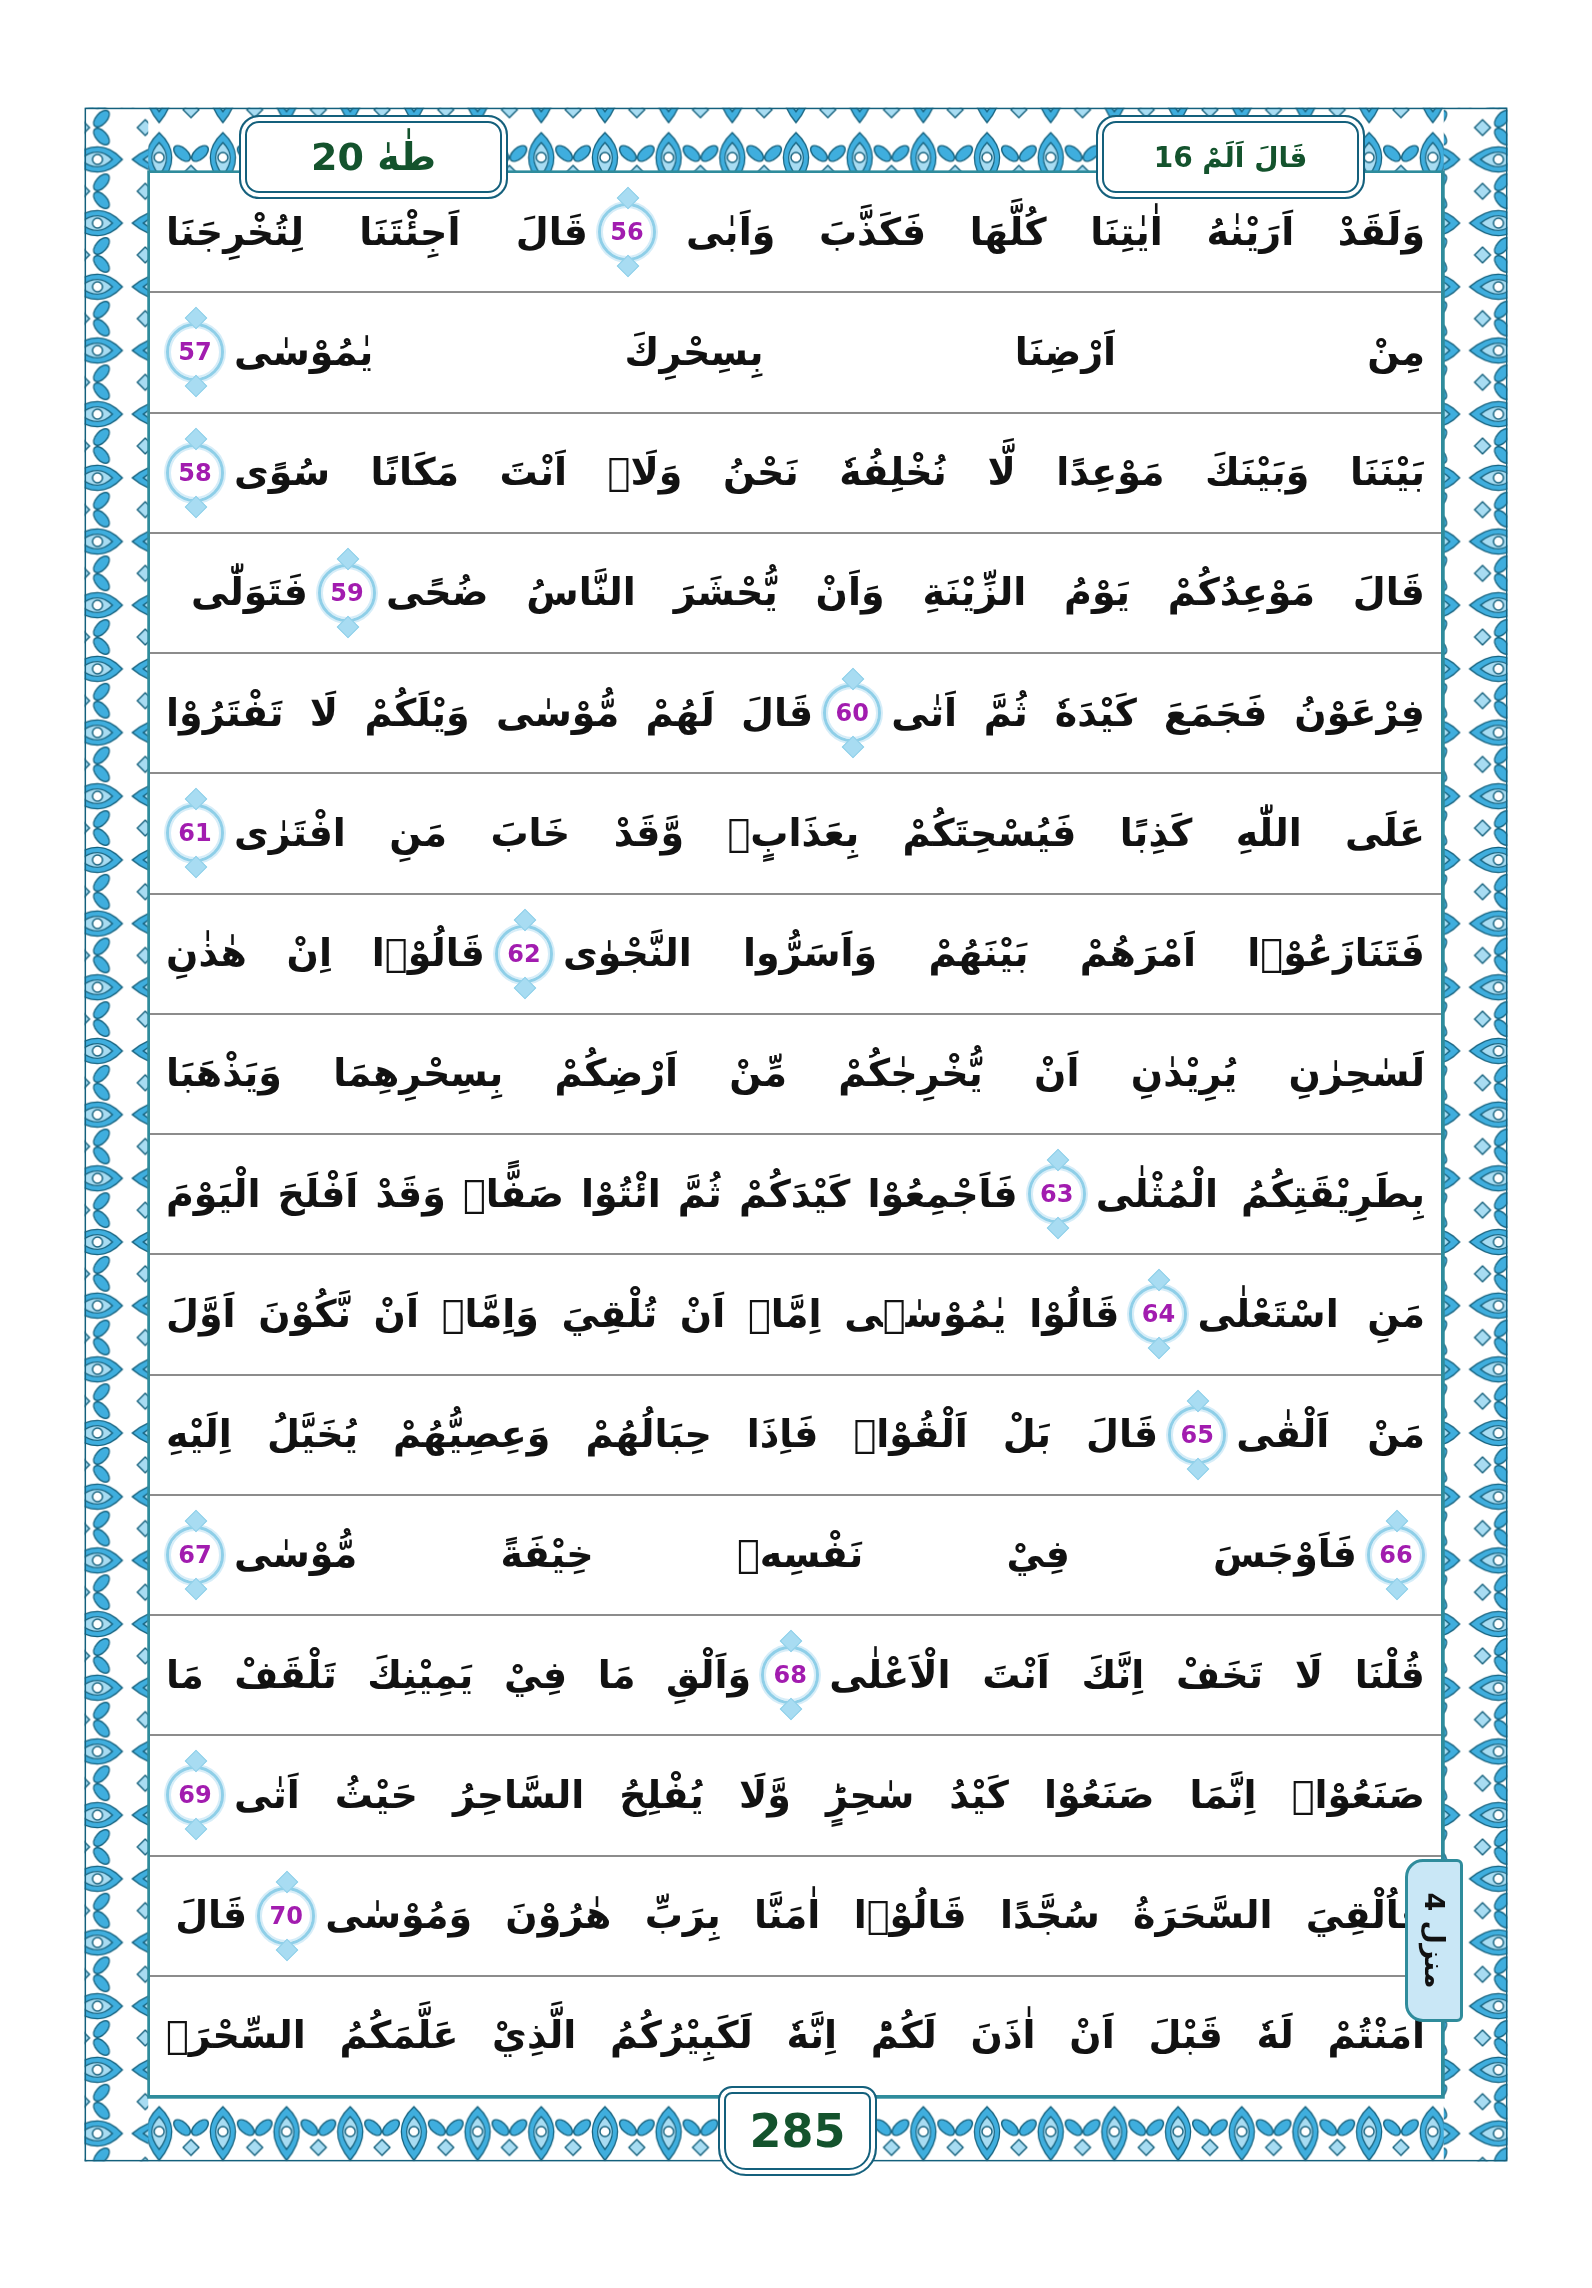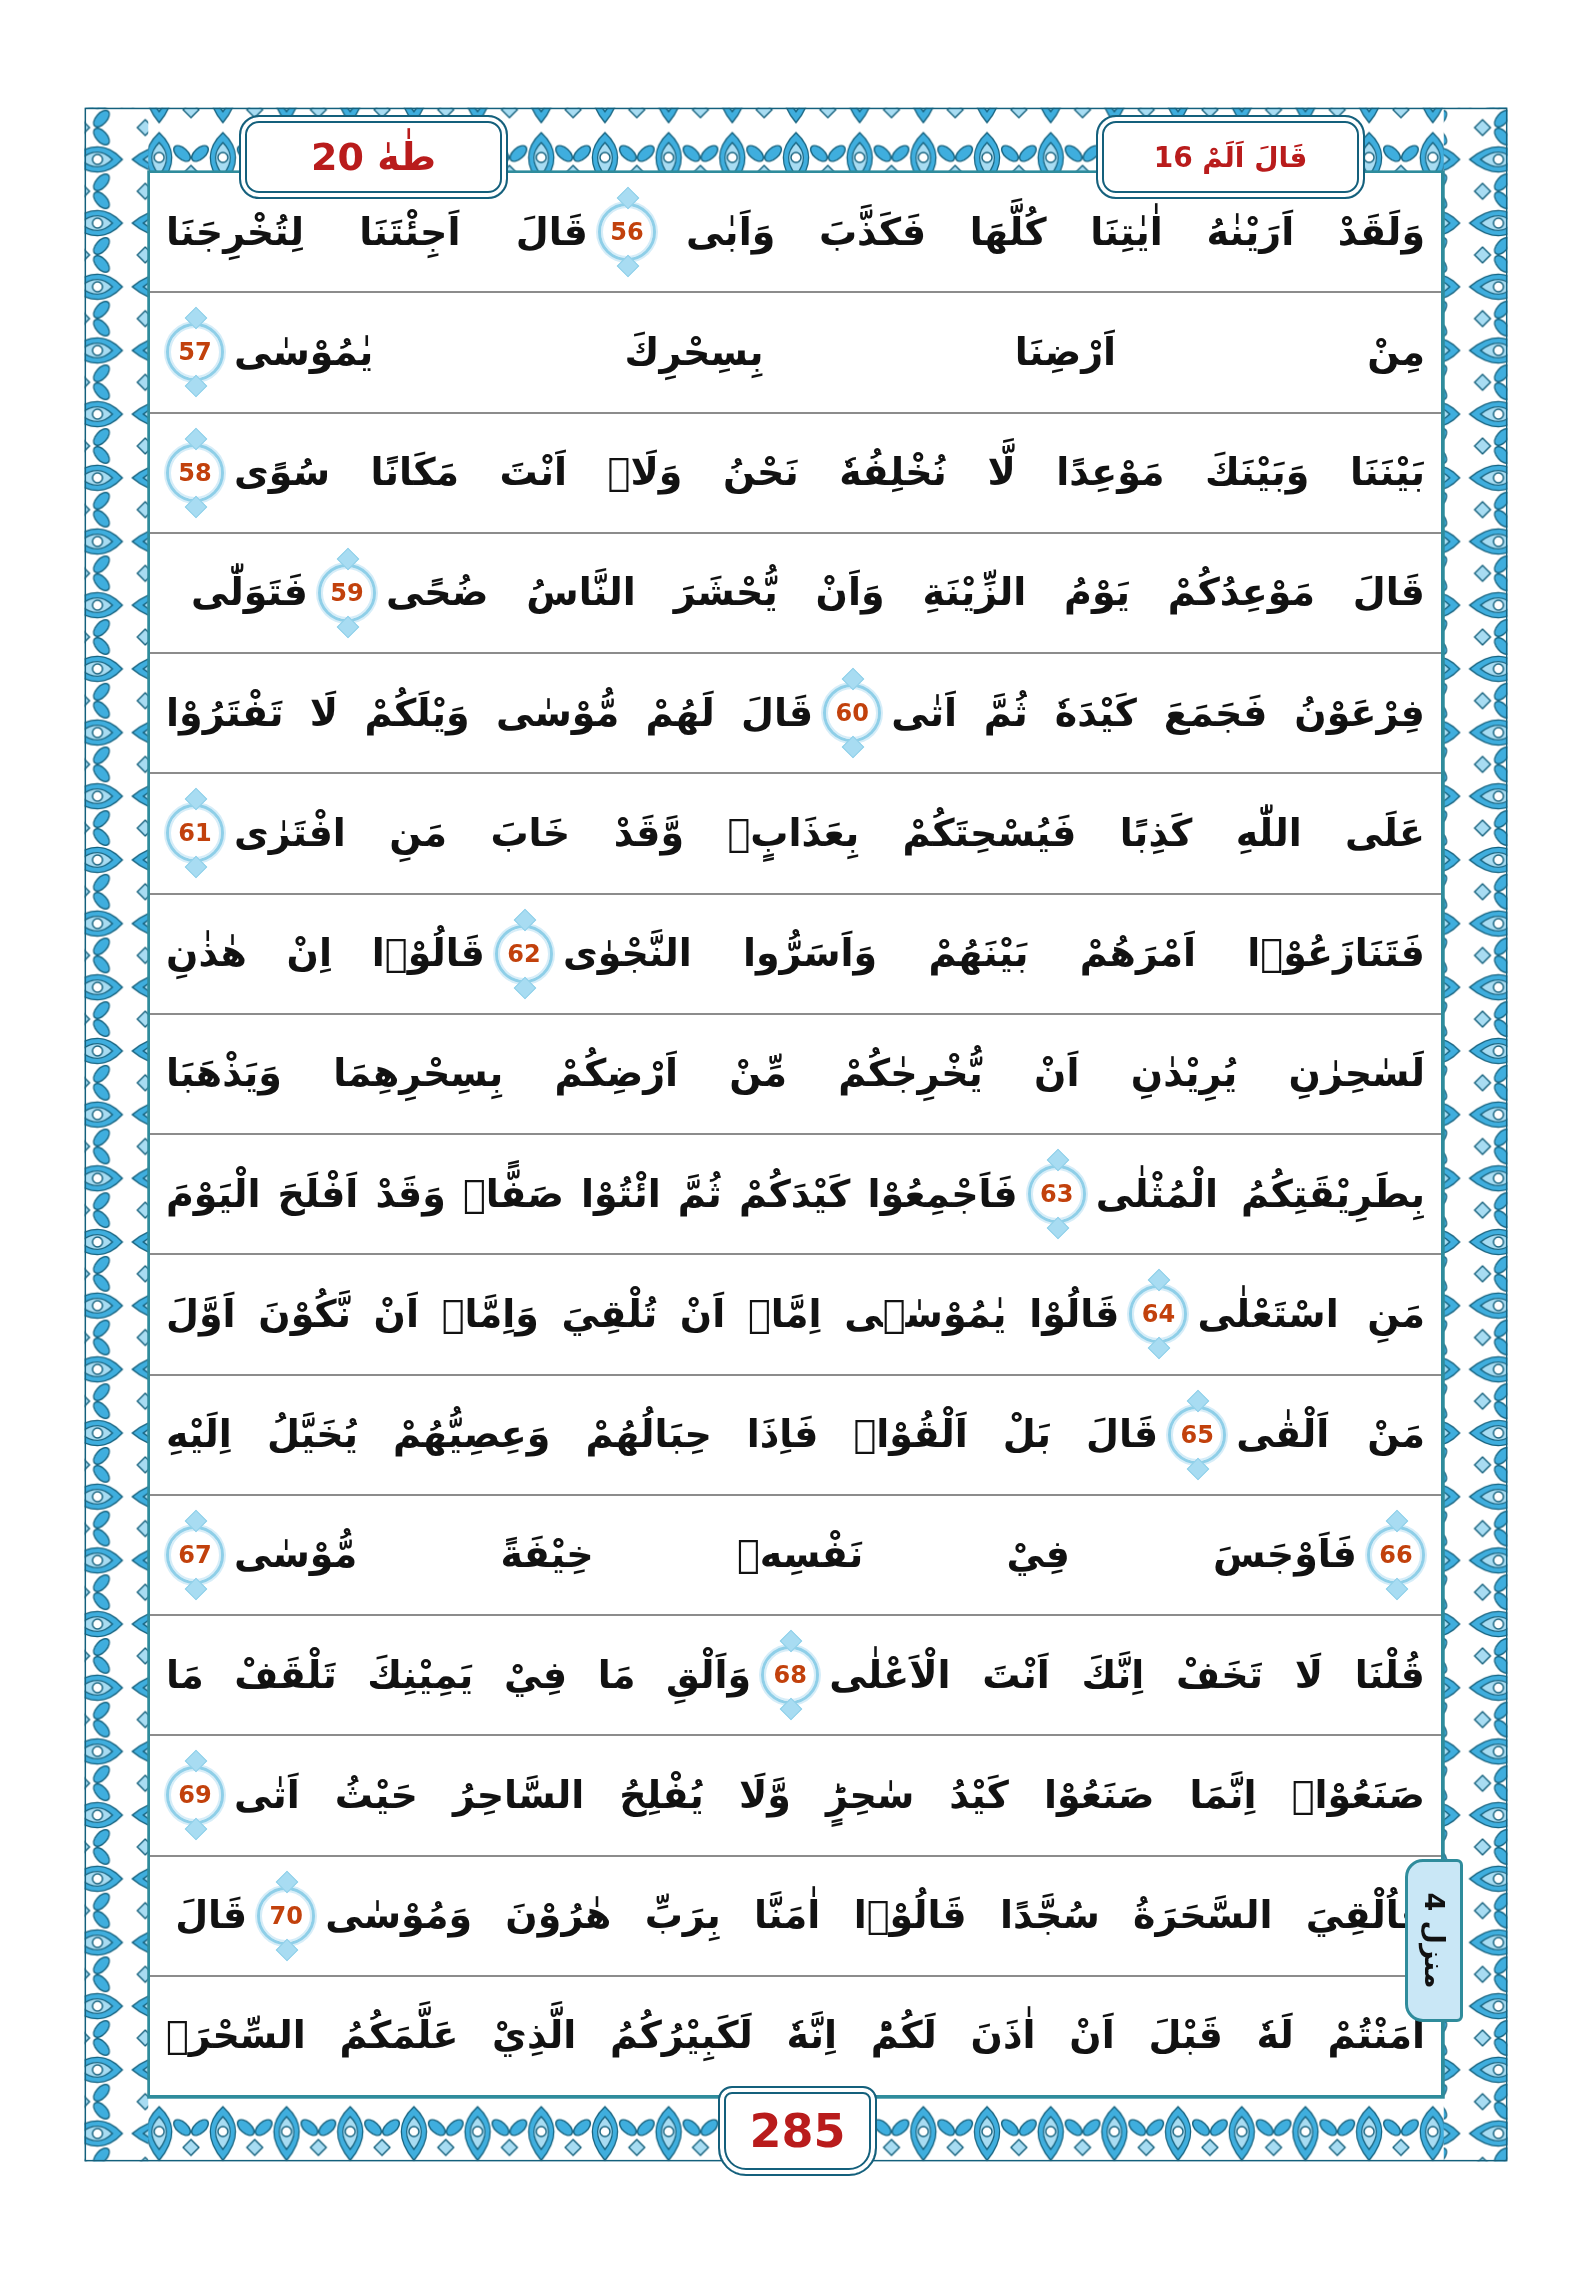--- a/index.html
+++ b/index.html
@@ -24,39 +24,39 @@
   }
   .line + .line{border-top:2px solid #8C8C8C;}
   .seg{text-align:justify;text-align-last:justify;min-width:0;}
 
   
   .verse-badge{
     flex:0 0 auto;position:relative;
     width:52px;height:52px;border-radius:50%;
     border:3px solid #8FCFE8;
     box-shadow:0 0 0 2px #D6EDF8, inset 0 0 0 2px #D6EDF8;
-    background:#ffffff;color:#c2410c;
+    background:#ffffff;color:#a21caf;
     display:inline-flex;align-items:center;justify-content:center;
     font-size:24px;font-weight:bold;line-height:1;
   }
   .verse-badge::before,.verse-badge::after{
     content:"";position:absolute;left:50%;margin-left:-7px;
     width:14px;height:14px;background:#A8DCF2;border:1px solid #8FCFE8;
     transform:rotate(45deg);
   }
   .verse-badge::before{top:-16px;}
   .verse-badge::after{bottom:-16px;}
 
   
   .tab{
     position:absolute;z-index:2;background:#ffffff;
     border:2px solid #14607C;border-radius:20px;
     box-shadow:inset 0 0 0 4px #ffffff, inset 0 0 0 6px #14607C;
     display:flex;align-items:center;justify-content:center;
-    font-weight:bold;color:#b91c1c;direction:rtl;
+    font-weight:bold;color:#14532d;direction:rtl;
   }
   .tab-surah{left:239px;top:115px;width:265px;height:80px;font-size:38px;}
   .tab-juz{left:1096px;top:115px;width:265px;height:80px;font-size:28px;}
   .tab-page{left:718px;top:2086px;width:155px;height:86px;font-size:46px;border-radius:14px 14px 28px 28px;}
 
   
   .manzil{
     position:absolute;z-index:2;left:1405px;top:1859px;width:58px;height:163px;
     background:#C9E7F6;border:3px solid #2F8C9C;border-radius:18px 6px 6px 18px;
     box-sizing:border-box;display:flex;align-items:center;justify-content:center;

